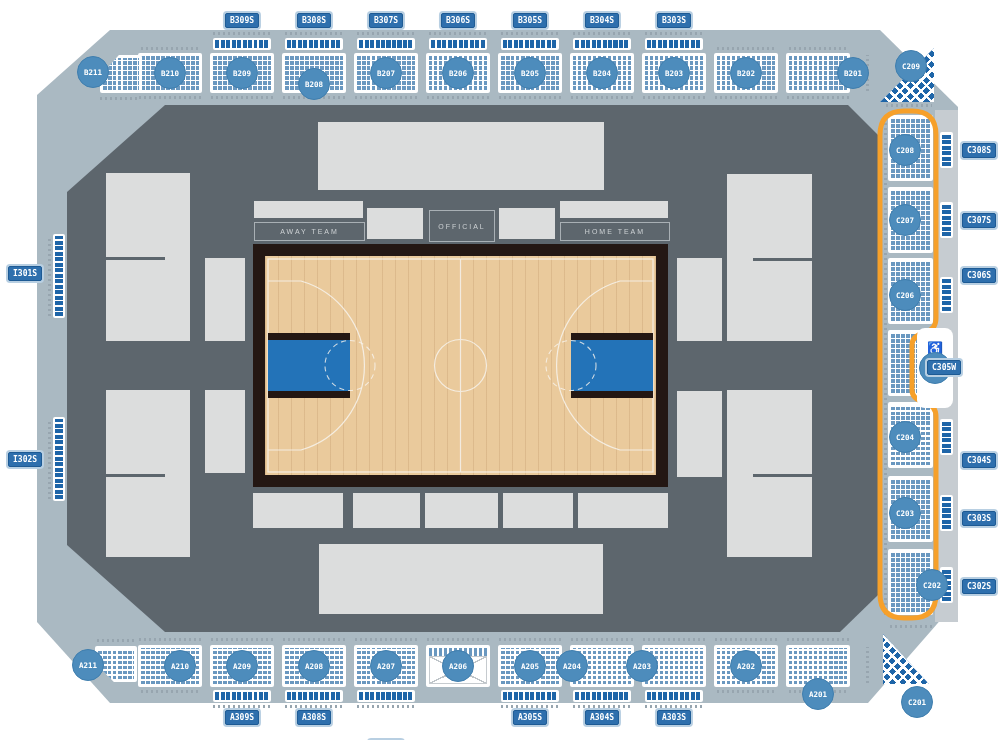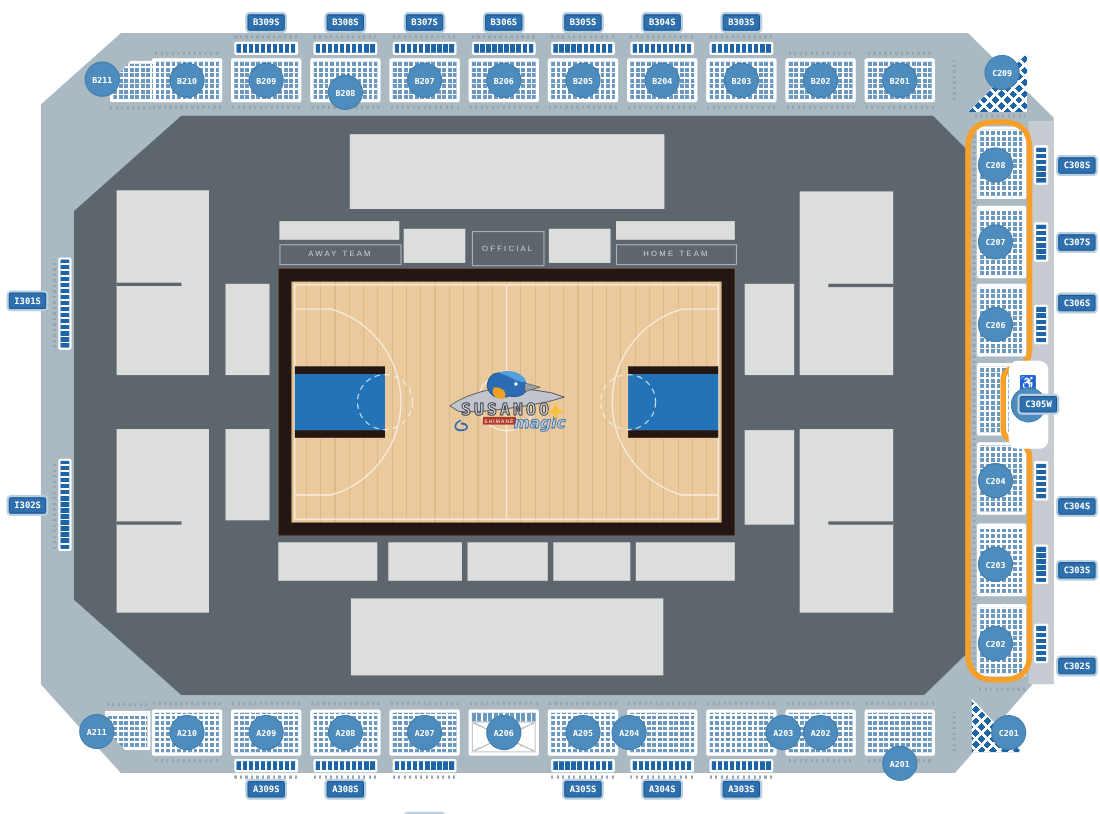--- a/index.html
+++ b/index.html
@@ -106,36 +106,20 @@
       <rect x="3" y="84" width="82" height="51" fill="#2373b8"></rect>
       <rect x="306" y="77" width="82" height="7" fill="#241713"></rect>
       <rect x="306" y="135" width="82" height="7" fill="#241713"></rect>
       <rect x="306" y="84" width="82" height="51" fill="#2373b8"></rect>
       <g stroke="#f7f4ee" stroke-width="1.1" fill="none" opacity="0.8" stroke-dasharray="5 4">
         <circle cx="85" cy="109.5" r="25"></circle>
         <circle cx="306" cy="109.5" r="25"></circle>
       </g>
     </svg>
     
-    <div class="abs" style="left:140px;top:80px;width:112px;height:58px">
-      <svg width="112" height="58" viewBox="0 0 112 58">
-        <path d="M4,33 C22,20 52,14 70,17 L96,21 L108,25 L94,29 C70,34 30,40 12,38 Z" fill="#c2c5cb" stroke="#4a4b55" stroke-width="0.8"></path>
-        <path d="M44,4 C58,0 72,6 74,14 C76,22 66,26 58,24 C48,28 40,24 38,16 C38,10 40,6 44,4 Z" fill="#2b6cb4" stroke="#17457e" stroke-width="0.8"></path>
-        <path d="M48,3 C60,-2 72,4 74,12 L64,10 C58,6 52,4 48,3 Z" fill="#55a0dc"></path>
-        <path d="M72,12 L86,16 L72,20 Z" fill="#9aa0a8" stroke="#4a4b55" stroke-width="0.6"></path>
-        <circle cx="64" cy="13" r="1.6" fill="#fff"></circle>
-        <path d="M44,16 C40,24 48,28 54,26 C56,20 52,16 44,16 Z" fill="#f0a020"></path>
-        <text x="14" y="41" textLength="80" font-family="DejaVu Sans Mono, monospace" font-weight="bold" font-size="15" fill="#d3d6da" stroke="#3c3d46" stroke-width="0.9">SUSANOO</text>
-        <rect x="34" y="43" width="30" height="7" fill="#b03a2a"></rect>
-        <text x="49" y="48.5" text-anchor="middle" font-size="4.5" fill="#fff" font-family="Liberation Sans, sans-serif" letter-spacing="1">SHIMANE</text>
-        <text x="62" y="53" font-family="DejaVu Sans, sans-serif" font-style="italic" font-weight="bold" font-size="14" fill="#c9ccd2" stroke="#2b6cb4" stroke-width="0.7">magic</text>
-        <polygon points="100,30 102.5,36 108,38 102.5,40 100,46 97.5,40 92,38 97.5,36" fill="#f5c03a"></polygon>
-        <path d="M14,46 C6,50 8,56 16,55 C22,54 20,49 14,49" stroke="#2b6cb4" stroke-width="1.6" fill="none"></path>
-      </svg>
-    </div>
   </div>
 
   <div class="abs card" style="left:138px;top:53px;width:64px;height:40px">
       <div class="grid"></div>
     </div>
   <div class="abs card" style="left:210px;top:53px;width:64px;height:40px">
       <div class="grid"></div>
     </div>
   <div class="abs card" style="left:282px;top:53px;width:64px;height:40px">
       <div class="grid"></div>
@@ -361,43 +345,43 @@
   <div class="abs circ" style="left:77px;top:56px">B211</div>
   <div class="abs circ" style="left:154px;top:57px">B210</div>
   <div class="abs circ" style="left:226px;top:57px">B209</div>
   <div class="abs circ" style="left:298px;top:68px">B208</div>
   <div class="abs circ" style="left:370px;top:57px">B207</div>
   <div class="abs circ" style="left:442px;top:57px">B206</div>
   <div class="abs circ" style="left:514px;top:57px">B205</div>
   <div class="abs circ" style="left:586px;top:57px">B204</div>
   <div class="abs circ" style="left:658px;top:57px">B203</div>
   <div class="abs circ" style="left:730px;top:57px">B202</div>
-  <div class="abs circ" style="left:802px;top:57px">B201</div>
+  <div class="abs circ" style="left:837px;top:57px">B201</div>
   <div class="abs circ" style="left:895px;top:50px">C209</div>
 
   <div class="abs circ" style="left:72px;top:649px">A211</div>
-  <div class="abs circ" style="left:154px;top:650px">A210</div>
+  <div class="abs circ" style="left:164px;top:650px">A210</div>
   <div class="abs circ" style="left:226px;top:650px">A209</div>
   <div class="abs circ" style="left:298px;top:650px">A208</div>
   <div class="abs circ" style="left:370px;top:650px">A207</div>
   <div class="abs circ" style="left:442px;top:650px">A206</div>
   <div class="abs circ" style="left:514px;top:650px">A205</div>
   <div class="abs circ" style="left:556px;top:650px">A204</div>
-  <div class="abs circ" style="left:696px;top:650px">A203</div>
+  <div class="abs circ" style="left:626px;top:650px">A203</div>
   <div class="abs circ" style="left:730px;top:650px">A202</div>
   <div class="abs circ" style="left:802px;top:678px">A201</div>
-  <div class="abs circ" style="left:901px;top:650px">C201</div>
+  <div class="abs circ" style="left:901px;top:686px">C201</div>
 
   <div class="abs circ" style="left:889px;top:134px">C208</div>
   <div class="abs circ" style="left:889px;top:204px">C207</div>
   <div class="abs circ" style="left:889px;top:279px">C206</div>
   <div class="abs circ" style="left:919px;top:352px">C205</div>
   <div class="abs circ" style="left:889px;top:421px">C204</div>
   <div class="abs circ" style="left:889px;top:497px">C203</div>
-  <div class="abs circ" style="left:889px;top:569px">C202</div>
+  <div class="abs circ" style="left:916px;top:569px">C202</div>
 
   <div class="abs badge" style="left:242px;top:13px">B309S</div>
   <div class="abs badge" style="left:314px;top:13px">B308S</div>
   <div class="abs badge" style="left:386px;top:13px">B307S</div>
   <div class="abs badge" style="left:458px;top:13px">B306S</div>
   <div class="abs badge" style="left:530px;top:13px">B305S</div>
   <div class="abs badge" style="left:602px;top:13px">B304S</div>
   <div class="abs badge" style="left:674px;top:13px">B303S</div>
 
   <div class="abs badge" style="left:242px;top:710px">A309S</div>
@@ -408,17 +392,17 @@
   <div class="abs badge" style="left:674px;top:710px">A303S</div>
 
   <div class="abs badge noshift" style="left:8px;top:266px">I301S</div>
   <div class="abs badge noshift" style="left:8px;top:452px">I302S</div>
 
   <div class="abs badge noshift" style="left:962px;top:143px">C308S</div>
   <div class="abs badge noshift" style="left:962px;top:213px">C307S</div>
   <div class="abs badge noshift" style="left:962px;top:268px">C306S</div>
   <div class="abs badge noshift" style="left:962px;top:453px">C304S</div>
   <div class="abs badge noshift" style="left:962px;top:511px">C303S</div>
-  <div class="abs badge noshift" style="left:962px;top:598px">C302S</div>
+  <div class="abs badge noshift" style="left:962px;top:579px">C302S</div>
 
   <div class="abs badge noshift" style="left:927px;top:360px">C305W</div>
 
 </div>
 
 </body></html>

